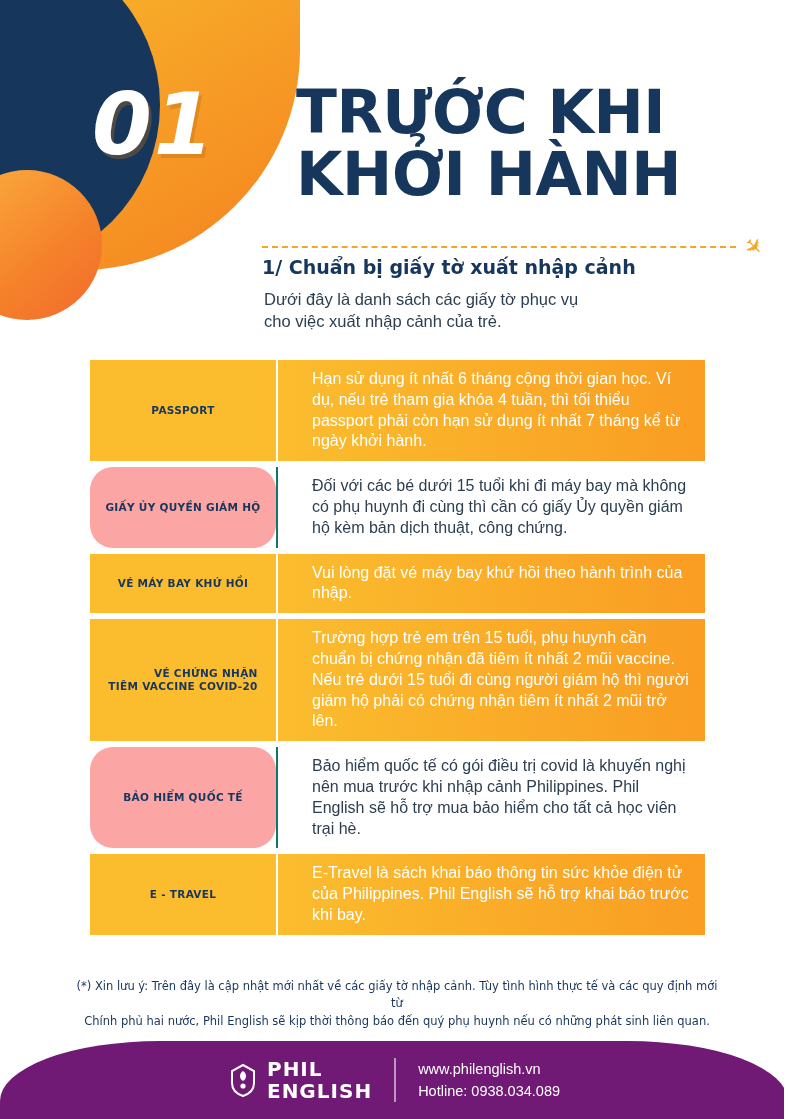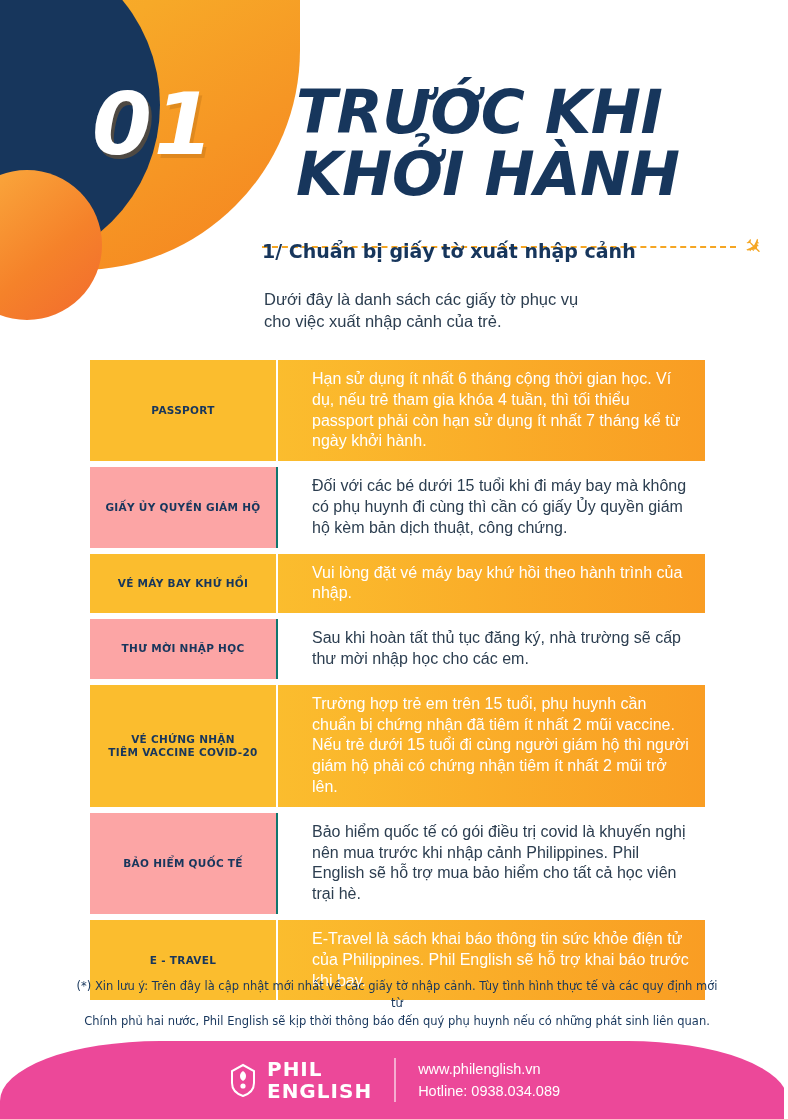--- a/index.html
+++ b/index.html
@@ -63,21 +63,20 @@
   .title {
     position: absolute;
     left: 296px; top: 82px;
     width: 470px;
     font-family: "DejaVu Sans", sans-serif;
     font-weight: bold;
     font-size: 60px;
     line-height: 1.03;
     color: #17365c;
     letter-spacing: -0.5px;
-    font-style: italic;
   }
 
   
   .dash-row {
     position: absolute;
     left: 262px; top: 236px;
     width: 500px; height: 22px;
     display: flex; align-items: center;
   }
   .dash-line {
@@ -88,21 +87,21 @@
   .plane-icon {
     margin-left: 8px;
     color: #f5a623;
     font-size: 22px;
     line-height: 1;
     transform: rotate(45deg);
   }
 
   .subtitle {
     position: absolute;
-    left: 262px; top: 240px;
+    left: 262px; top: 256px;
     font-size: 19px;
     font-weight: bold;
     color: #17365c;
     font-family: "DejaVu Sans", sans-serif;
   }
   .intro {
     position: absolute;
     left: 264px; top: 288px;
     width: 460px;
     font-size: 16.5px;
@@ -120,28 +119,29 @@
     display: flex;
     align-items: stretch;
     margin-bottom: 6px;
   }
   .row .label {
     width: 186px;
     flex: 0 0 186px;
     display: flex;
     align-items: center;
     justify-content: center;
-    text-align: center;
+    text-align: right;
     padding: 6px 8px;
     font-size: 10.5px;
     font-weight: bold;
     color: #17365c;
     letter-spacing: 0.3px;
     line-height: 1.25;
     font-family: "DejaVu Sans", sans-serif;
+    border-radius: 23px;
   }
   .row .desc {
     flex: 1;
     padding: 9px 14px 9px 34px;
     font-size: 16px;
     line-height: 1.3;
     color: #2c3e50;
   }
 
   
@@ -173,21 +173,21 @@
     line-height: 1.5;
     color: #17365c;
     font-family: "DejaVu Sans", sans-serif;
   }
 
   
   .footer {
     position: absolute;
     left: 0; bottom: 0;
     width: 788px; height: 78px;
-    background: #ec4899;
+    background: #701a75;
     border-top-left-radius: 160px 60px;
     border-top-right-radius: 160px 60px;
     display: flex;
     align-items: center;
     justify-content: center;
   }
   .footer-inner {
     display: flex;
     align-items: center;
     gap: 22px;
@@ -258,24 +258,20 @@
     <div class="row plain">
       <div class="label">GIẤY ỦY QUYỀN GIÁM HỘ</div>
       <div class="desc">Đối với các bé dưới 15 tuổi khi đi máy bay mà không có phụ huynh đi cùng thì cần có giấy Ủy quyền giám hộ kèm bản dịch thuật, công chứng.</div>
     </div>
 
     <div class="row filled">
       <div class="label">VÉ MÁY BAY KHỨ HỒI</div>
       <div class="desc">Vui lòng đặt vé máy bay khứ hồi theo hành trình của nhập.</div>
     </div>
 
-    <div class="row plain">
-      <div class="label">THƯ MỜI NHẬP HỌC</div>
-      <div class="desc">Sau khi hoàn tất thủ tục đăng ký, nhà trường sẽ cấp thư mời nhập học cho các em.</div>
-    </div>
 
     <div class="row filled">
       <div class="label" style="white-space:pre-line">VÉ CHỨNG NHẬN
 TIÊM VACCINE COVID-20</div>
       <div class="desc">Trường hợp trẻ em trên 15 tuổi, phụ huynh cần chuẩn bị chứng nhận đã tiêm ít nhất 2 mũi vaccine. Nếu trẻ dưới 15 tuổi đi cùng người giám hộ thì người giám hộ phải có chứng nhận tiêm ít nhất 2 mũi trở lên.</div>
     </div>
 
     <div class="row plain">
       <div class="label">BẢO HIỂM QUỐC TẾ</div>
       <div class="desc">Bảo hiểm quốc tế có gói điều trị covid là khuyến nghị nên mua trước khi nhập cảnh Philippines. Phil English sẽ hỗ trợ mua bảo hiểm cho tất cả học viên trại hè.</div>

